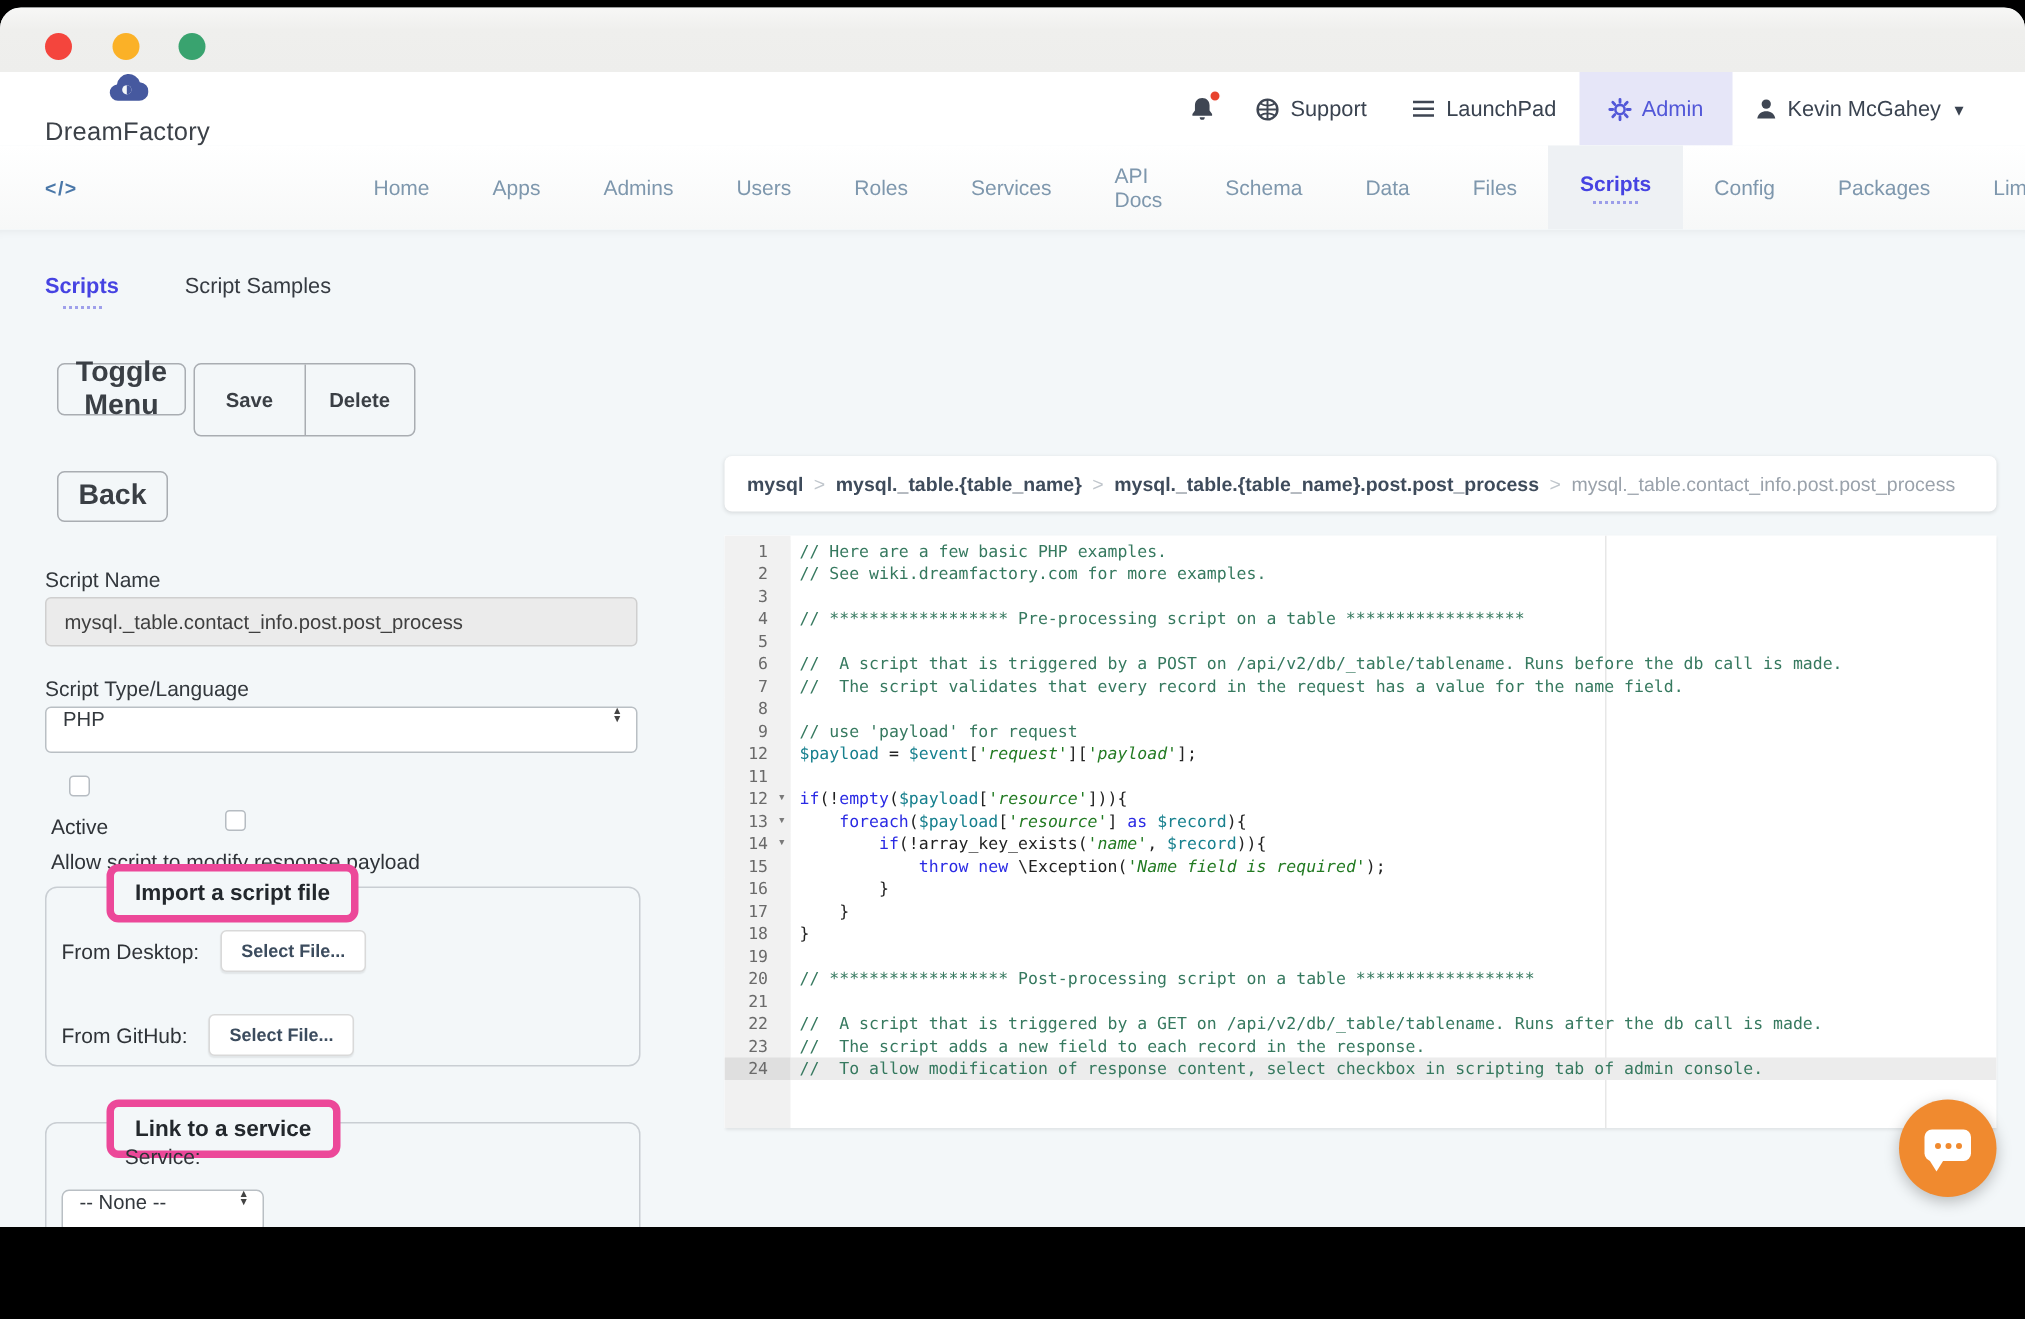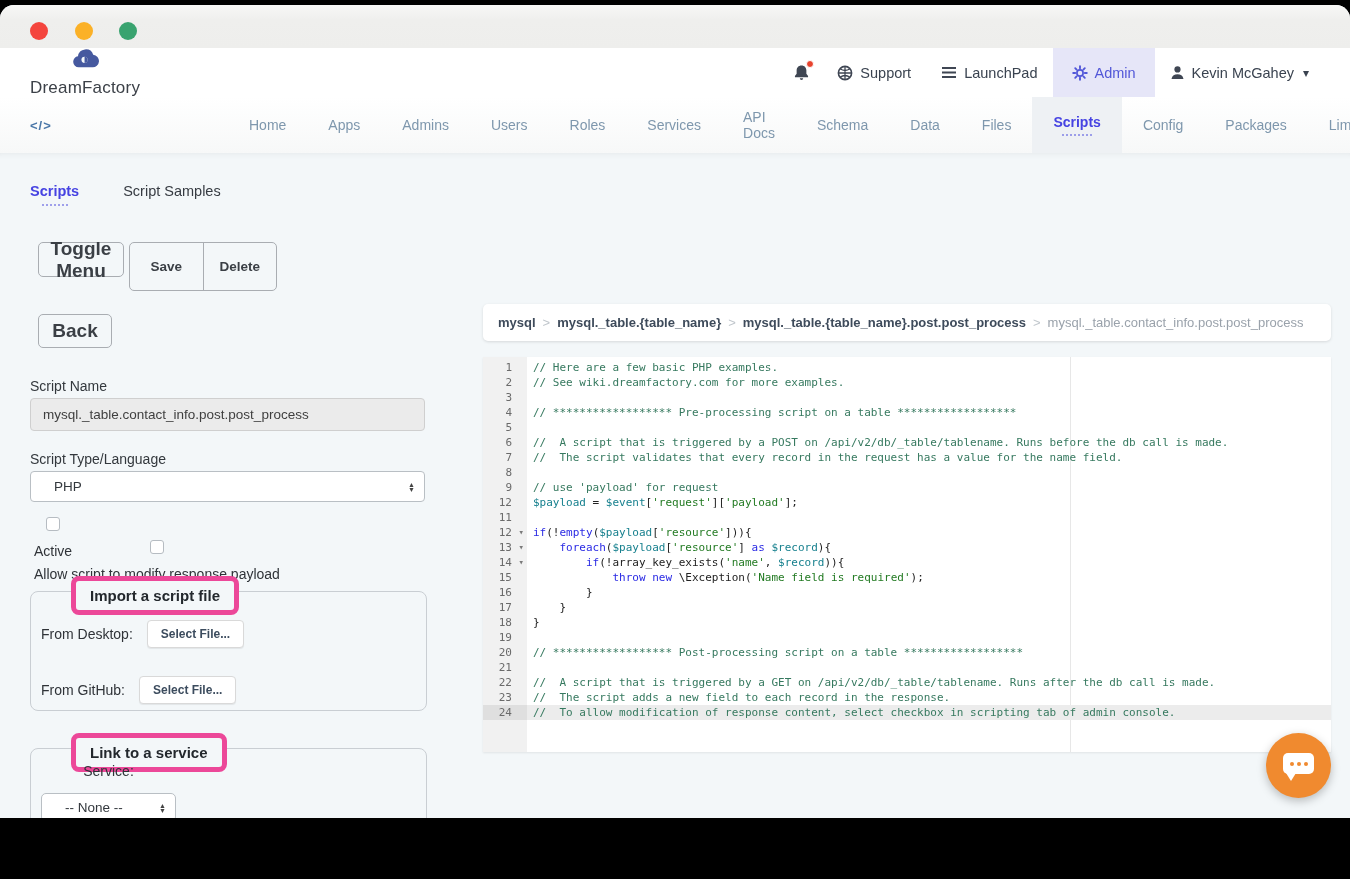--- a/index.html
+++ b/index.html
@@ -70,21 +70,21 @@
   .back-btn { position:absolute; left:38px; top:161px; width:74px; height:34px; }
 
   
   .form-label { position:absolute; left:30px; font-size:14px; color:#33383d; }
   .lbl-name { top:225px; } .lbl-type { top:298px; }
   .text-input { position:absolute; left:30px; top:245px; width:395px; height:33px;
                 background:#ebebeb; border:1px solid #cfcfcf; border-radius:4px;
                 font-size:13.5px; color:#3f3f3f; padding-left:12px;
                 font-family:"Liberation Sans", sans-serif; }
   .select { position:absolute; background:#fff; border:1px solid #b9bfc4; border-radius:4px;
-            display:flex; align-items:center; font-size:13.5px; color:#33383d; cursor:pointer;padding-left:12px; }
+            display:flex; align-items:flex-start; font-size:13.5px; color:#33383d; cursor:pointer; }
   .select .val { flex:1; padding-left:11px; }
   .spinner { display:flex; flex-direction:column; align-items:center; line-height:5px;
              font-size:7px; color:#444; padding-right:9px; }
   .sel-type { left:30px; top:318px; width:395px; height:31px; }
   .checkbox-row { position:absolute; left:34px; display:flex; align-items:center; gap:12px;flex-direction:column; }
   .cbr1 { top:364px; } .cbr2 { top:387px; }
   .checkbox { width:14px; height:14px; border:1px solid #b6bcc2; border-radius:3px; background:#fff; cursor:pointer; }
   .cb-label { font-size:14px; color:#2f3338; }
 
   .fieldset { position:absolute; left:30px; width:397px; border:1px solid #c9ced3; border-radius:8px; }
@@ -118,21 +118,21 @@
   .print-margin { position:absolute; left:587px; top:0; bottom:0; width:1px; background:#e7e7e7; }
   .code-lines { position:absolute; left:0; top:3px; right:0; }
   .code-line { display:flex; height:15px; line-height:15px; }
   .code-line .ln { position:relative; width:44px; flex:0 0 44px; text-align:right;
                    padding-right:15px; color:#6a6a6a; background:#f1f1f1; }
   .code-line .fold { position:absolute; right:3px; top:0; font-size:9px; color:#7a7a7a; }
   .code-line .lc { flex:1; white-space:pre; padding-left:6px; color:#222; }
   .code-line.active .ln { background:#dfdfdf; }
   .code-line.active .lc { background:#ececec; }
   .tok-c { color:#36795f; } .tok-k { color:#2a2ae4; }
-  .tok-v { color:#17808e; } .tok-s { color:#227a22; } .tok-p { color:#222222; }
+  .tok-v { color:#17808e; } .tok-s { color:#227a22;font-style:italic; } .tok-p { color:#222222; }
 
   
   .chat-btn { position:absolute; left:1266px; top:580px; width:65px; height:65px; border-radius:50%;
               background:#f08a2f; box-shadow:0 3px 10px rgba(0,0,0,.25); cursor:pointer; }
   .chat-bubble { position:absolute; left:17px; top:20px; width:31px; height:21px;
                  background:#fff; border-radius:5px; display:flex; align-items:center;
                  justify-content:center; gap:3px; }
   .chat-bubble i { width:4px; height:4px; border-radius:50%; background:#f08a2f; }
   .chat-tail { position:absolute; left:20px; top:40px; width:0; height:0;
                border-left:5px solid transparent; border-right:5px solid transparent;

